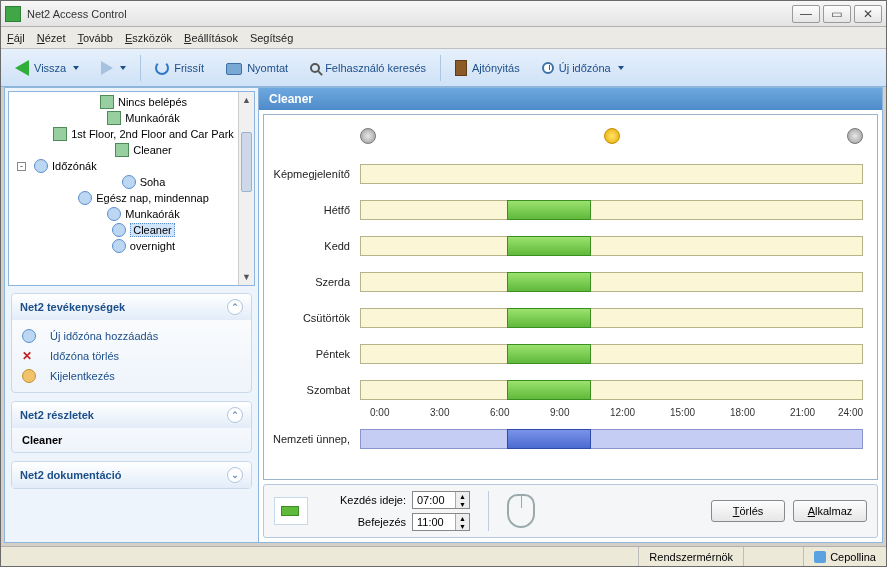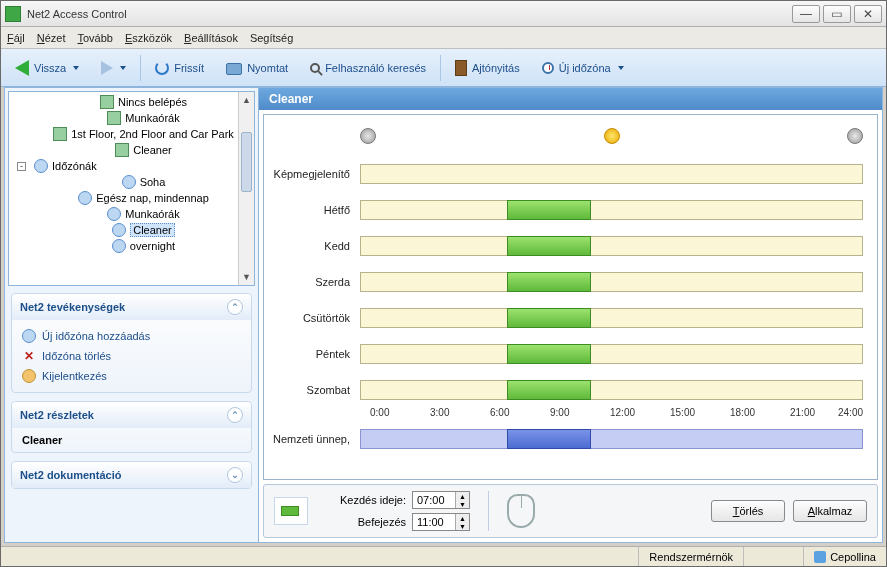--- a/index.html
+++ b/index.html
@@ -140,21 +140,21 @@
     .task-header {
       display:flex;align-items:center;justify-content:space-between;
       padding: 5px 8px;
       font-weight: bold;
       color: #1c4e8a;
       background: linear-gradient(#fff,#e2ecf8);
       border-radius: 4px 4px 0 0;
     }
     .task-header .chev{width:16px;height:16px;border:1px solid #b0c6de;border-radius:50%;background:#fff;display:flex;align-items:center;justify-content:center;font-size:9px;color:#6a90bb;}
     .task-body { padding: 6px 10px; }
-    .task-link { display:flex;align-items:center;gap:6px;padding:3px 0;color:#1c4e8a;cursor:default;text-align:center;}
+    .task-link { display:flex;align-items:center;gap:14px;padding:3px 0;color:#1c4e8a;cursor:default;}
     .tl-icon{width:14px;height:14px;display:inline-block;}
     .tl-x{color:#c02020;font-weight:bold;font-size:12px;}
     
     .content {
       flex:1;
       display:flex;flex-direction:column;
     }
     .content-header{
       background: linear-gradient(#6ea8df,#4e8bc9);
       color:#fff;font-weight:bold;

